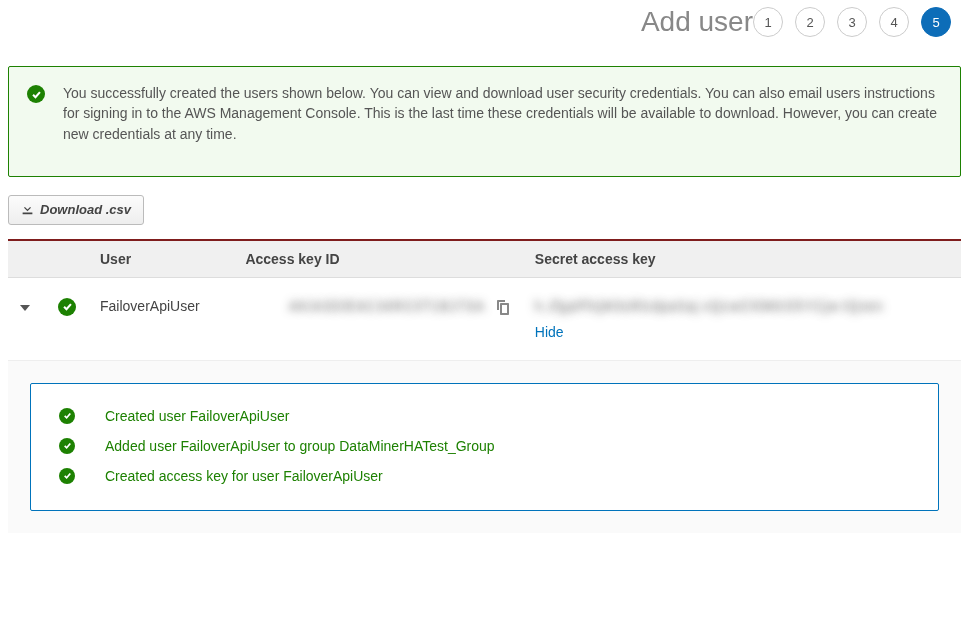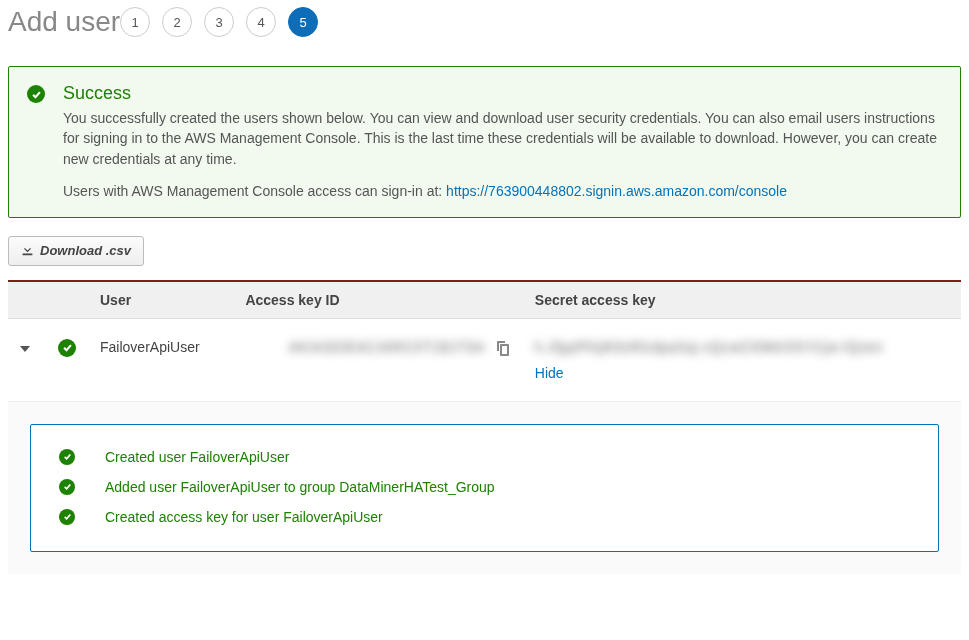--- a/index.html
+++ b/index.html
@@ -7,21 +7,21 @@
     margin: 0;
     padding: 6px 8px 20px 8px;
     font-family: "Amazon Ember", "Helvetica Neue", Arial, sans-serif;
     font-size: 14px;
     color: #333;
     background: #fff;
     width: 969px;
   }
   .header-row {
     display: flex;
-    justify-content: flex-start;
+    justify-content: flex-end;
     align-items: center;
     margin-bottom: 28px;
   }
   .page-title {
     font-size: 28px;
     font-weight: 400;
     color: #888;
     margin: 0;
   }
   .wizard-steps {
@@ -208,25 +208,21 @@
 
 <div class="success-box">
   <div class="success-icon">
     <span class="check-circle">
       <svg viewBox="0 0 16 16">
           <polyline points="3,8.5 6.5,12 13,4.5"></polyline>
         </svg>
     </span>
   </div>
   <div>
-    <h2 class="success-heading">Success</h2>
     <p class="success-text">You successfully created the users shown below. You can view and download user security credentials. You can also email users instructions for signing in to the AWS Management Console. This is the last time these credentials will be available to download. However, you can create new credentials at any time.</p>
-    <p class="signin-line">
-      <span>Users with AWS Management Console access can sign-in at: </span><a href="#">https://763900448802.signin.aws.amazon.com/console</a>
-    </p>
   </div>
 </div>
 
 <button class="btn">
   <span>
     <svg viewBox="0 0 16 16">
         <path d="M8 1v8.3L4.8 6.1l-1.1 1.1L8 11.5l4.3-4.3-1.1-1.1L8 9.3V1H8zM2 13v2h12v-2H2z"></path>
       </svg>
   </span>
   <span>Download .csv</span>

